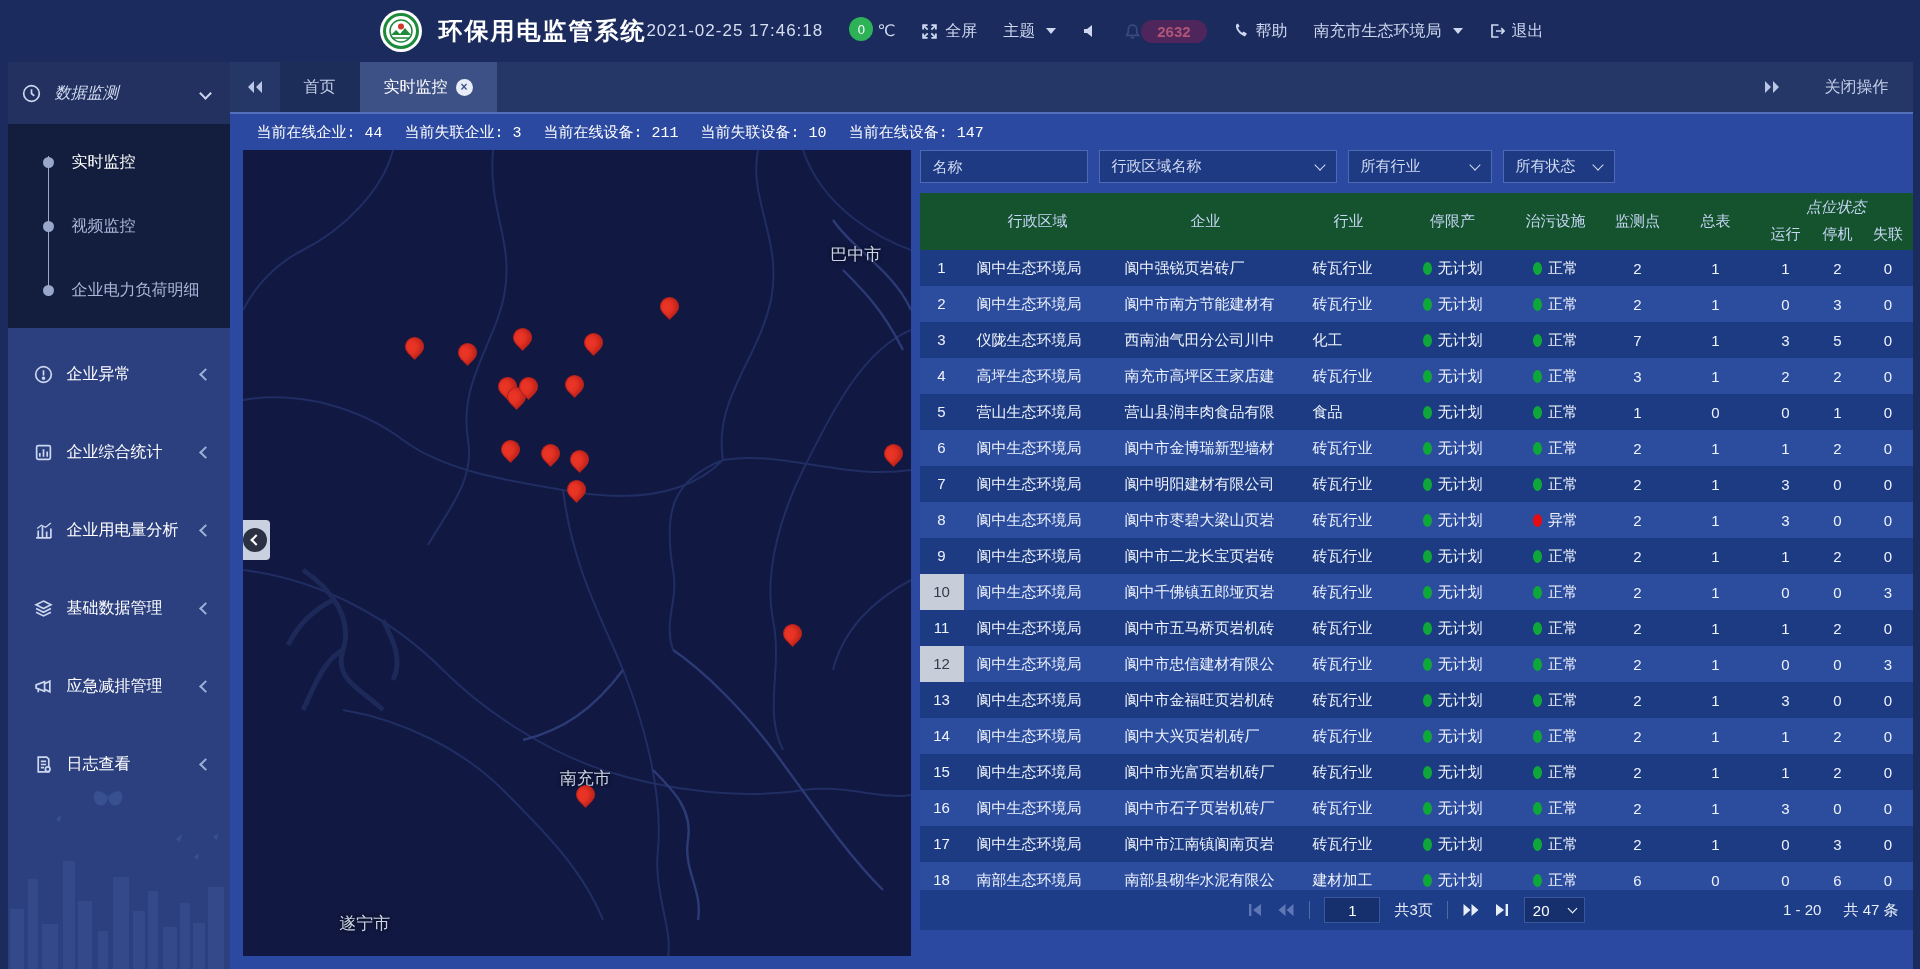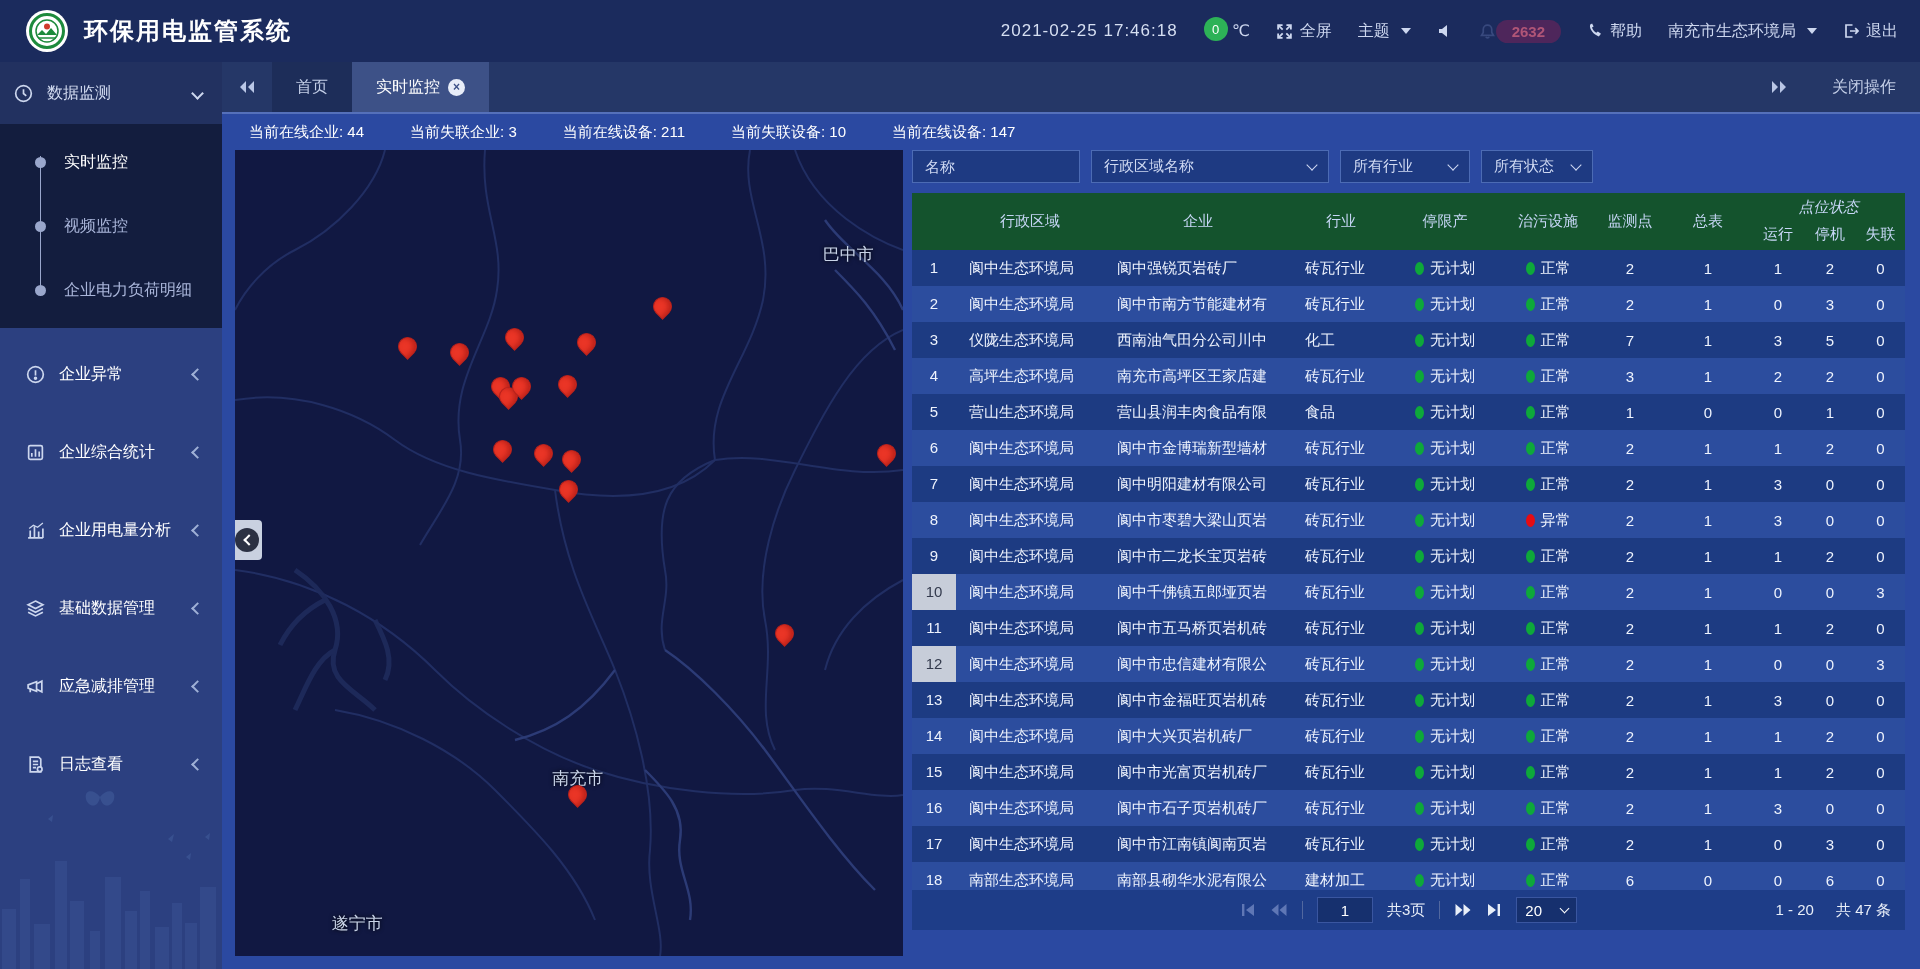--- a/index.html
+++ b/index.html
@@ -1,18 +1,18 @@
 <!DOCTYPE html>
 <html><head>
 <meta charset="utf-8">
 <style>
   * { margin:0; padding:0; box-sizing:border-box; }
   html,body { width:1920px; height:969px; overflow:hidden; }
   body { font-family:"Liberation Sans","DejaVu Sans",sans-serif; background:#1b2b5d; }
-  .app { position:relative; width:1920px; height:969px; display:flex; flex-direction:column; }
+  .app { position:relative; width:1920px; height:969px; display:flex; flex-direction:column;align-items:center; }
 
   
   .topbar { height:62px; background:#1b2b5d; display:flex; align-items:center; padding:0 22px 0 26px; flex:0 0 62px; }
   .logo { width:42px; height:42px; border-radius:50%; background:#fff; display:flex; align-items:center; justify-content:center; flex:0 0 42px; }
   .logo svg { display:block; }
   .app-title { color:#ffffff; font-size:24px; font-weight:bold; letter-spacing:2px; margin-left:16px; }
   .topbar-right { margin-left:auto; display:flex; align-items:center; gap:26px; color:#cdd7ef; font-size:16px; }
   .datetime { font-size:17px; color:#d6dff2; letter-spacing:1px; }
   .temp { display:flex; align-items:flex-start; gap:4px; }
   .temp-circle { width:24px; height:24px; border-radius:50%; background:#2db257; color:#fff; font-size:13px; display:flex; align-items:center; justify-content:center; margin-top:-4px; }
@@ -20,21 +20,21 @@
   .tb-item svg { display:block; }
   .caret-down { width:0; height:0; border-left:5px solid transparent; border-right:5px solid transparent; border-top:6px solid #cdd7ef; display:inline-block; margin-left:4px; }
   .bell-badge { display:flex; align-items:center; }
   .badge-pill { background:rgba(120,35,90,.55); color:#b05577; font-weight:bold; font-size:15px; padding:3px 16px; border-radius:14px; }
 
   
   .body { flex:1; display:flex; min-height:0; }
 
   
   .sidebar { width:222px; flex:0 0 222px; background:#2c4080; position:relative; overflow:hidden; }
-  .side-group-header { height:62px; display:flex; align-items:center; padding:0 20px 0 14px; background:#223160; color:#d4ddf2; font-size:16px; cursor:pointer; }
+  .side-group-header { height:62px; display:flex; align-items:center; padding:0 20px 0 14px; background:#223160; color:#d4ddf2; font-size:16px; cursor:pointer;font-style:italic; }
   .side-group-header .lbl { margin-left:14px; }
   .submenu { background:#131d3e; padding:6px 0; position:relative; }
   .submenu::before { content:""; position:absolute; left:40px; top:32px; bottom:32px; width:1px; background:#9aa7cc; }
   .sub-item { height:64px; display:flex; align-items:center; padding-left:64px; position:relative; color:#aab6da; font-size:16px; cursor:pointer; }
   .sub-item .bullet { position:absolute; left:35px; width:11px; height:11px; border-radius:50%; background:#9aa7cc; }
   .sub-item.active { color:#ffffff; }
   .side-item { height:64px; display:flex; align-items:center; padding:0 20px 0 26px; color:#ffffff; font-size:16px; cursor:pointer; margin-top:14px; }
   .side-item .lbl { margin-left:14px; }
   .chev { width:9px; height:9px; border-left:2px solid #9fb0d6; border-bottom:2px solid #9fb0d6; display:inline-block; margin-left:auto; }
   .chev.left { transform:rotate(45deg); }
@@ -45,40 +45,40 @@
   .main { flex:1; display:flex; flex-direction:column; min-width:0; }
   .tabbar { height:50px; flex:0 0 50px; background:#253767; display:flex; align-items:stretch; }
   .tab-scroll { display:flex; align-items:center; padding:0 16px; color:#b9c6e6; cursor:pointer; }
   .tab { display:flex; align-items:center; gap:8px; padding:0 24px; font-size:16px; color:#c4cfe8; background:#1d2d59; cursor:pointer; }
   .tab.active { background:#3d5187; color:#ffffff; }
   .tab-close { width:17px; height:17px; border-radius:50%; background:#e8edf8; color:#3d5187; font-size:12px; line-height:17px; text-align:center; font-weight:bold; }
   .tabbar-right { margin-left:auto; display:flex; align-items:center; gap:28px; padding-right:24px; color:#c4cfe8; font-size:16px; }
   .tabbar-right .ops { cursor:pointer; }
 
   .content { flex:1; background:#2b49a1; border-top:2px solid #5570ba; padding:0 0 0 13px; position:relative; min-height:0; }
-  .statsbar { height:36px; display:flex; align-items:center; gap:46px; color:#ffffff; font-size:15px; padding-left:14px; }
+  .statsbar { height:36px; display:flex; align-items:center; gap:22px; color:#ffffff; font-size:15px; padding-left:14px;font-family:Liberation Mono, monospace; }
   .stat { white-space:nowrap; }
 
   .panels { display:flex; }
   
   .map { width:668px; flex:0 0 668px; height:806px; background:#111842; position:relative; overflow:hidden; }
   .map svg.roads { position:absolute; inset:0; }
   .city-label { position:absolute; color:#c9d4e8; font-size:17px; text-shadow:0 0 4px #000; }
   .pin { position:absolute; width:19px; height:19px; margin:-25px 0 0 -9px; background:#ea3526; border:1px solid #b5211c; border-radius:50% 50% 50% 0; transform:rotate(-45deg); box-shadow:inset -2px -2px 5px rgba(130,10,10,.45); }
   .collapse-btn { position:absolute; left:-3px; top:370px; width:30px; height:40px; background:#c9d1e0; border-radius:4px; display:flex; align-items:center; justify-content:center; cursor:pointer; z-index:5; }
   .collapse-btn .circ { width:24px; height:24px; border-radius:50%; background:#2b3143; display:flex; align-items:center; justify-content:center; }
   .collapse-btn .circ i { width:8px; height:8px; border-left:2px solid #fff; border-bottom:2px solid #fff; transform:rotate(45deg); margin-left:3px; }
 
   
   .right-panel { width:993px; flex:0 0 993px; margin-left:9px; height:780px; display:flex; flex-direction:column; }
   .filterbar { height:43px; flex:0 0 43px; display:flex; gap:11px; }
   .f-box { height:33px; background:#1e3a82; border:1px solid #4c6bb4; color:#cfd9f2; font-size:15px; display:flex; align-items:center; padding:0 12px; justify-content:space-between; cursor:pointer; }
   input.f-box { cursor:text; }
   .f-box .v-caret { width:8px; height:8px; border-right:1.5px solid #cfd9f2; border-bottom:1.5px solid #cfd9f2; transform:rotate(45deg); margin-left:14px; margin-top:-4px; }
-  .f-name { width:168px; } .f-region { width:238px; } .f-industry { width:130px; } .f-status { width:112px; }
+  .f-name { width:168px; } .f-region { width:238px; } .f-industry { width:144px; } .f-status { width:112px; }
   input.f-box::placeholder { color:#cfd9f2; opacity:1; }
 
   .tbl { --cols:44px 148px 188px 98px 110px 96px 68px 88px 52px 52px 49px; flex:1; display:flex; flex-direction:column; min-height:0; }
   .thead { display:grid; grid-template-columns:var(--cols); grid-template-rows:26px 31px; background:#14532d; color:#c6d6f5; font-size:15px; flex:0 0 57px; }
   .thead .h { grid-row:1 / 3; display:flex; align-items:center; justify-content:center; }
   .thead .h-group { grid-column:9 / 12; grid-row:1; display:flex; align-items:flex-end; justify-content:center; font-style:italic; padding-bottom:2px; }
   .thead .h-sub { grid-row:2; display:flex; align-items:center; justify-content:center; }
   .tbody { height:640px; overflow:hidden; }
   .trow { display:grid; grid-template-columns:var(--cols); height:36px; align-items:center; color:#eef3fd; font-size:15px; cursor:pointer; }
   .trow:nth-child(odd) { background:#1d3b82; }

